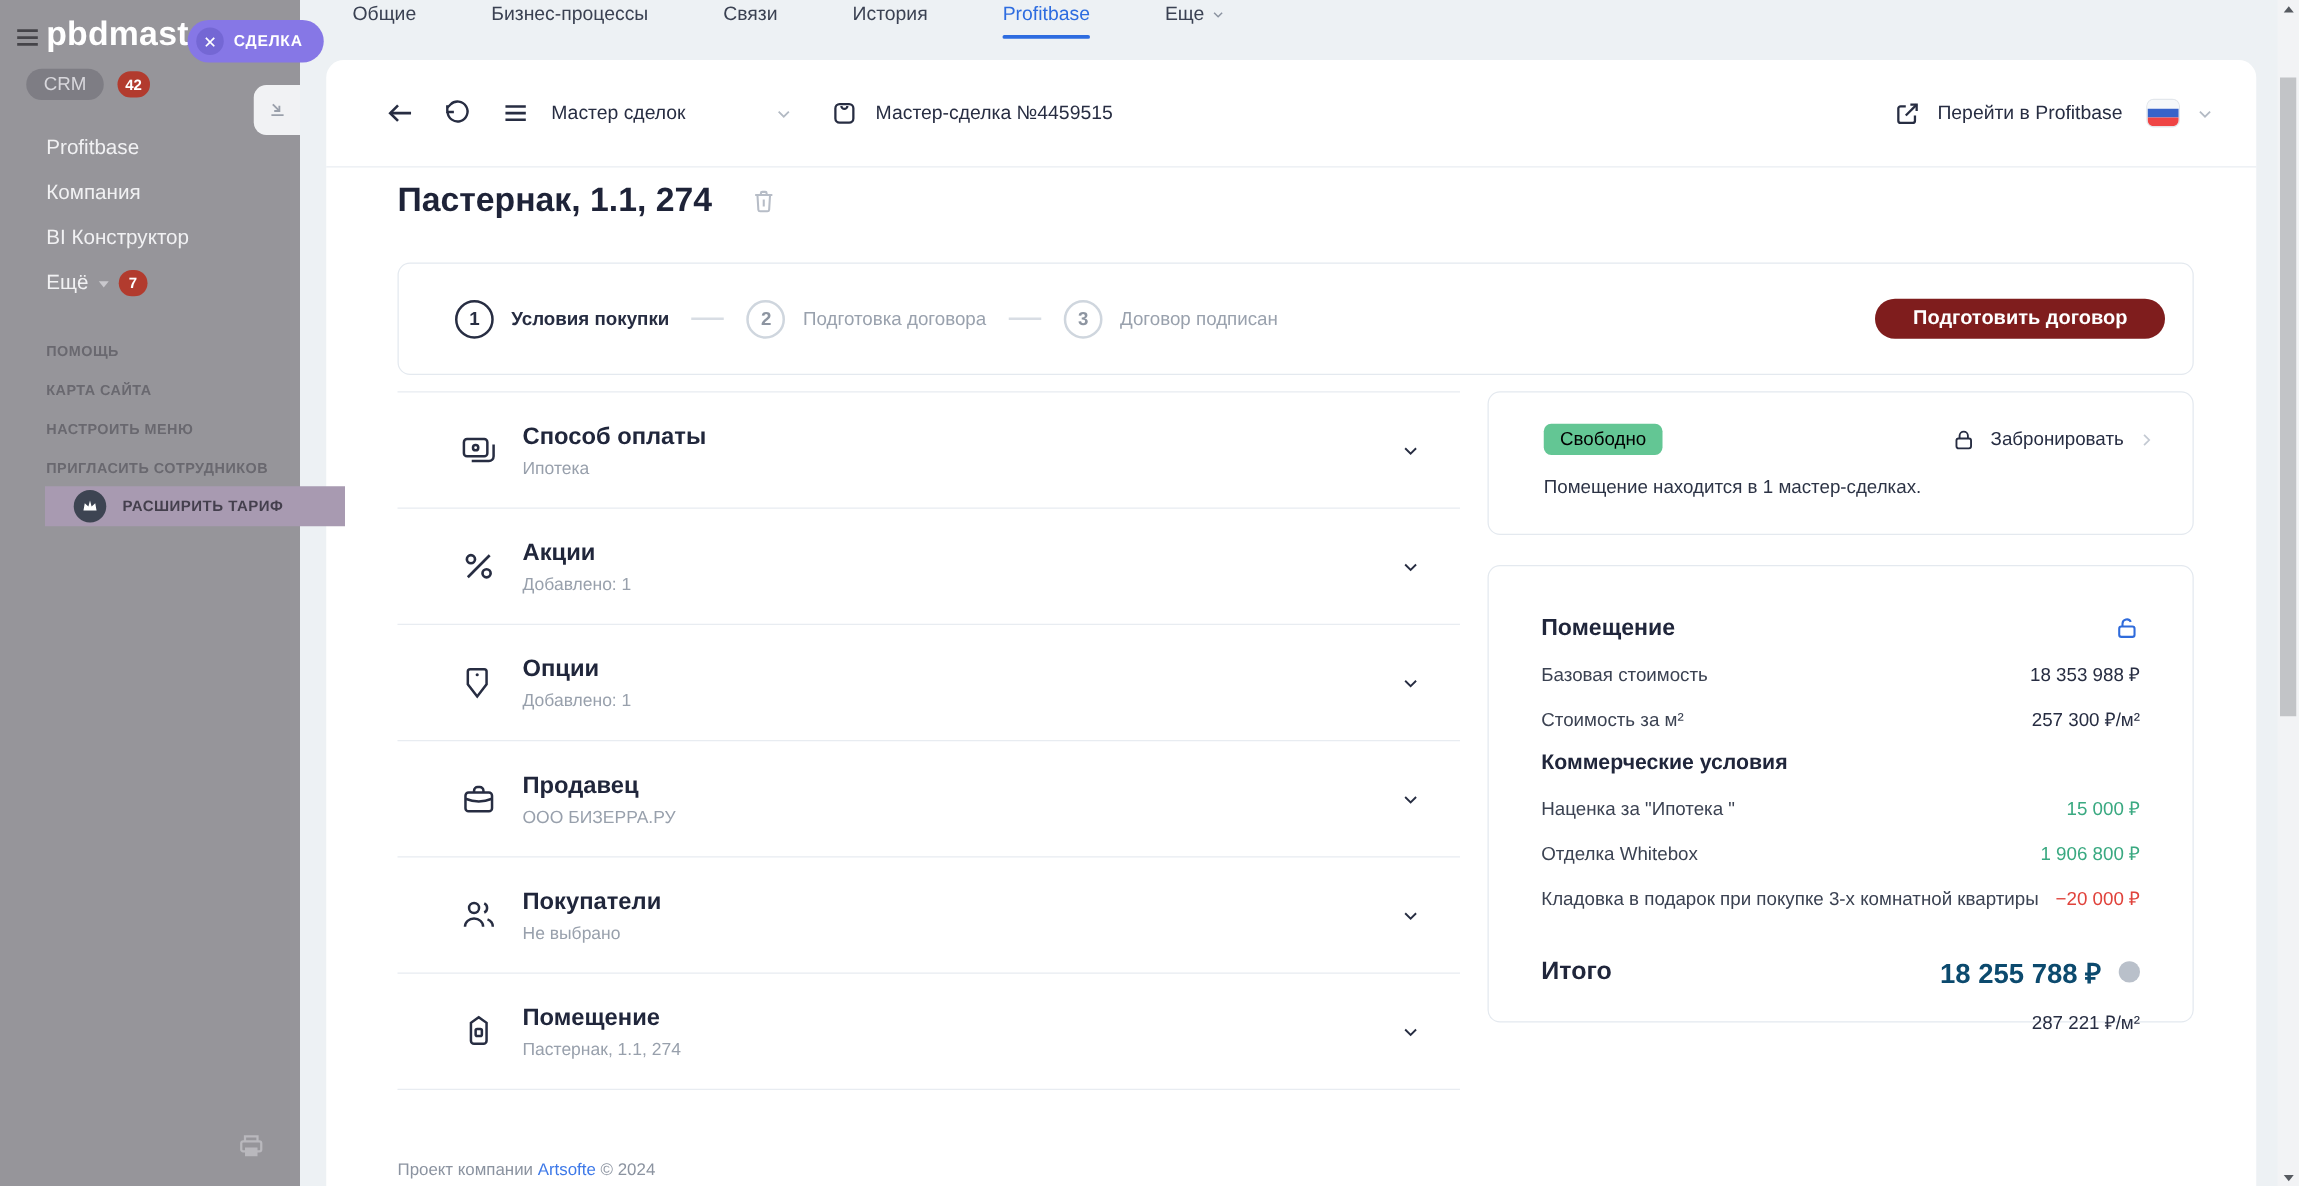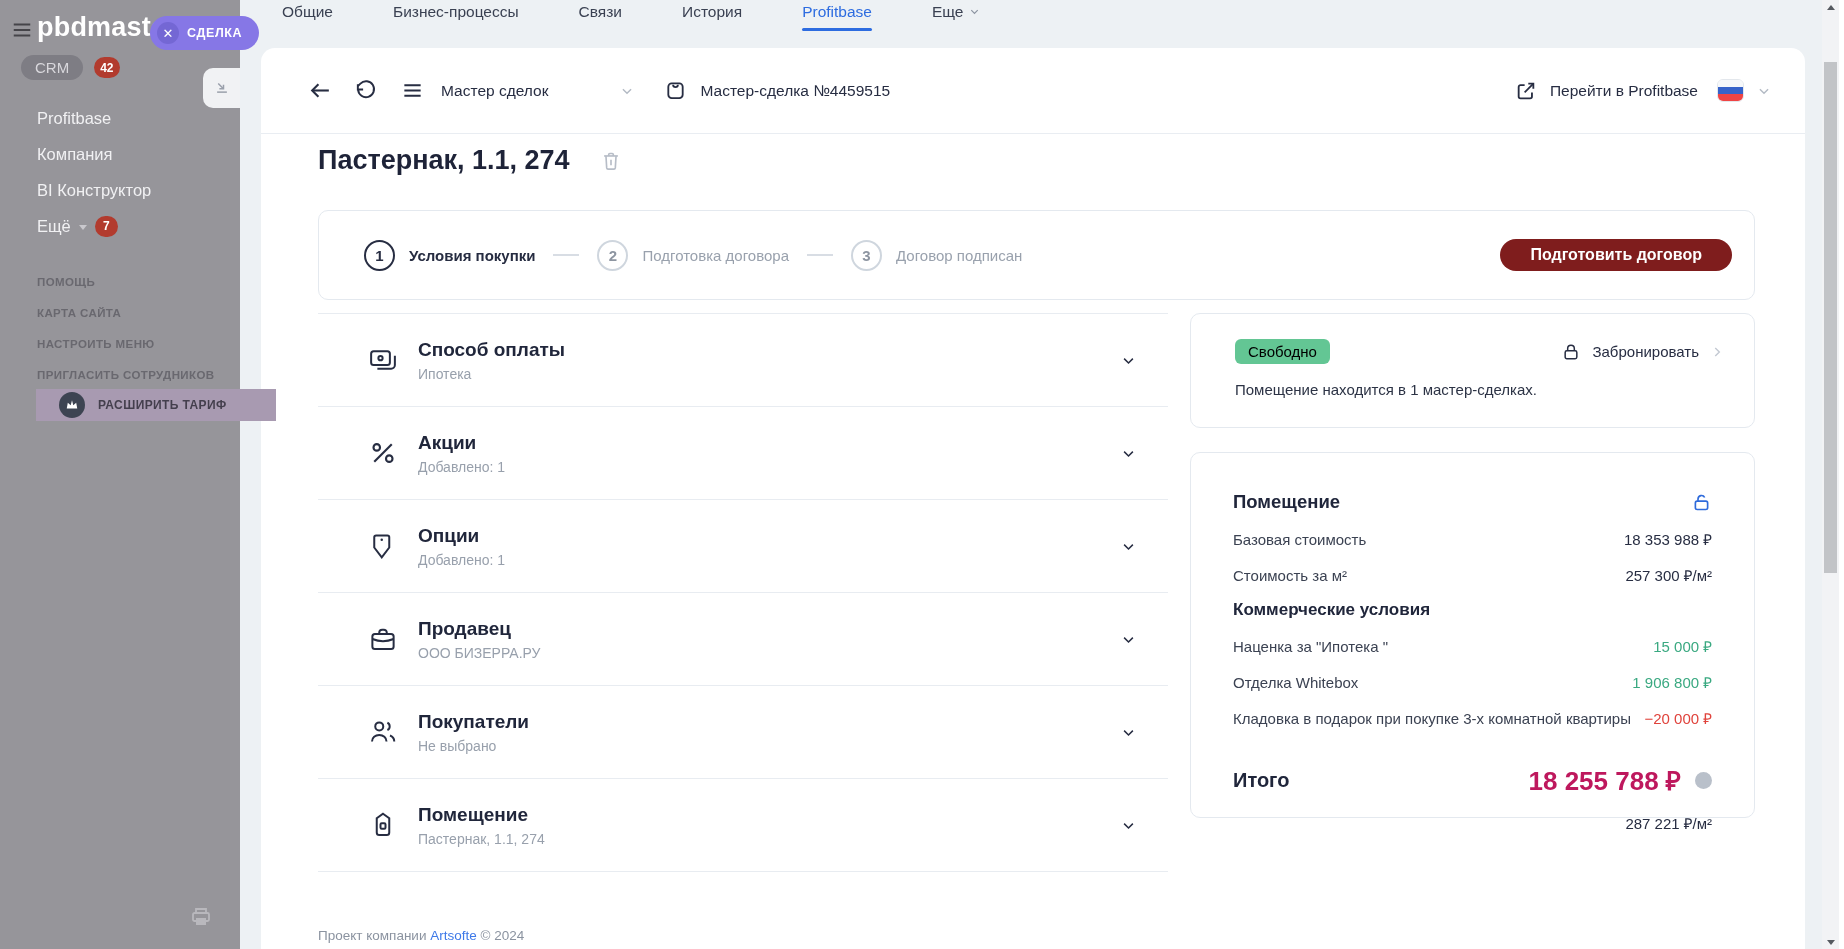--- a/index.html
+++ b/index.html
@@ -87,21 +87,21 @@
   .p-title { font-size:18.5px; font-weight:700; color:#20263b; }
   .unlock { margin-left:auto; color:#2f6bdb; cursor:pointer; }
   .p-row { display:flex; justify-content:space-between; align-items:baseline; font-size:15px; margin-top:16px; }
   .p-row .p-label { color:#3b4252; }
   .p-row .p-value { color:#272d42; white-space:nowrap; margin-left:10px; }
   .p-subhead { font-size:17px; font-weight:700; color:#20263b; margin-top:15px; }
   .p-value.green { color:#3aa981; }
   .p-value.red { color:#e0433c; }
   .total-row { display:flex; align-items:center; margin-top:34px; }
   .total-label { font-size:20px; font-weight:700; color:#20263b; }
-  .total-value { margin-left:auto; font-size:26px; font-weight:700; color:#be185d; }
+  .total-value { margin-left:auto; font-size:22px; font-weight:700; color:#0c4a6e; }
   .total-dot { width:17px; height:17px; border-radius:50%; background:#b9c0ca; margin-left:14px; }
   .per-row { text-align:right; font-size:15px; color:#272d42; margin-top:15px; }
 
   .card-footer { position:absolute; left:57px; top:880px; font-size:13.5px; color:#8b93a0; }
   .card-footer a { color:#3e79e8; text-decoration:none; cursor:pointer; }
 
   
   .scrollbar { position:absolute; left:1822px; top:0; width:17px; height:949px; background:#f2f3f5; z-index:3; }
   .sb-arrow { position:absolute; left:0; width:17px; height:14px; display:flex; align-items:center; justify-content:center; cursor:pointer; }
   .arr-up { top:0; } .arr-down { bottom:0; }

